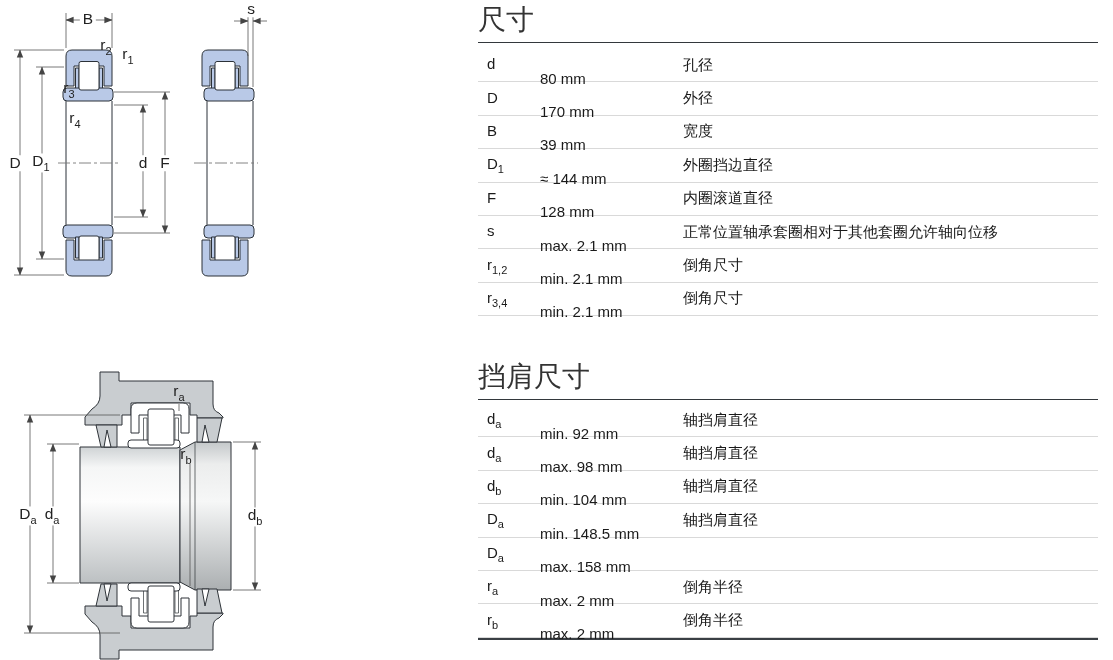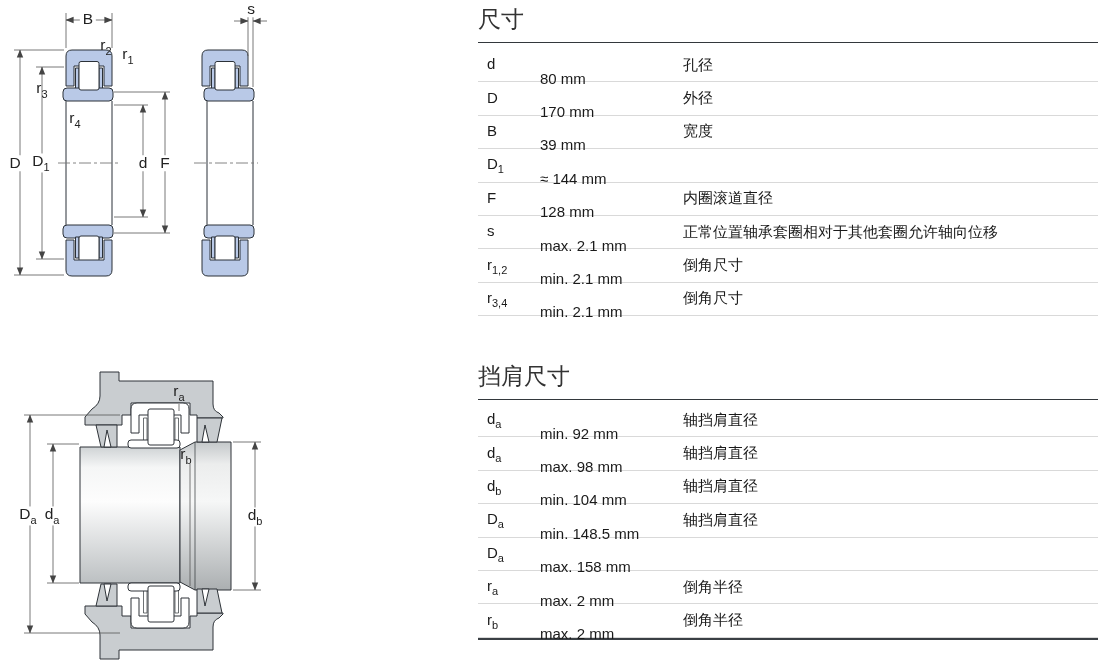--- a/index.html
+++ b/index.html
@@ -17,21 +17,21 @@
     font-size:15.5px;color:#222;white-space:nowrap;line-height:1;
     pointer-events:none;
   }
   .dia-label sub{font-size:11px;line-height:1;}
   .dia-label.bg{background:#ffffff;padding:0 3px;}
   
   .spec-table{position:absolute;left:478px;width:620px;}
   #table-1{top:0;}
   #table-2{top:357px;}
   .table-title{
-    font-size:23px;color:#333;padding:6px 0 9px 0;line-height:27px;
+    font-size:28px;color:#333;padding:6px 0 9px 0;line-height:27px;
     font-weight:400;
   }
   .title-rule{border-top:1.5px solid #33383c;}
   .rows{padding-top:6px;}
   #table-2 .rows{padding-top:4px;}
   .row{
     display:flex;align-items:center;height:32.4px;
     border-bottom:1px solid #d9d9d9;
     font-size:15px;color:#1a1a1a;
   }
@@ -111,21 +111,21 @@
 
       <line x1="114" y1="92" x2="170" y2="92"></line>
       <line x1="114" y1="233" x2="170" y2="233"></line>
       <line x1="165" y1="92" x2="165" y2="233" marker-start="url(#ah1)" marker-end="url(#ah1)"></line>
     </g>
   </svg>
 <span class="dia-label bg" style="left: 88px; top: 19px;">B</span>
     <span class="dia-label bg" style="left: 251px; top: 9px;">s</span>
     <span class="dia-label" style="left: 106px; top: 39px; margin-top: 8px;">r<sub>2</sub></span>
     <span class="dia-label" style="left: 128px; top: 56px;">r<sub>1</sub></span>
-    <span class="dia-label" style="left: 42px; top: 90px;">r<sub>3</sub></span>
+    <span class="dia-label" style="left: 69px; top: 90px;">r<sub>3</sub></span>
     <span class="dia-label" style="left: 75px; top: 120px;">r<sub>4</sub></span>
     <span class="dia-label bg" style="left: 15px; top: 163px;">D</span>
     <span class="dia-label bg" style="left: 41px; top: 163px;">D<sub>1</sub></span>
     <span class="dia-label bg" style="left: 143px; top: 163px;">d</span>
     <span class="dia-label bg" style="left: 165px; top: 163px;">F</span>
   </div>
 
 <div class="diagram" id="diagram-bottom">
   <svg width="310" height="300" viewBox="0 0 310 300">
     <defs>
@@ -221,20 +221,21 @@
 
   <div class="row">
     <div class="sym"><span class="base">B</span><sub></sub></div>
     <div class="val">39 mm</div>
     <div class="desc">宽度</div>
   </div>
 
   <div class="row">
     <div class="sym"><span class="base">D</span><sub>1</sub></div>
     <div class="val">≈ 144 mm</div>
+    <div class="desc">外圈挡边直径</div>
   </div>
 
   <div class="row">
     <div class="sym"><span class="base">F</span><sub></sub></div>
     <div class="val">128 mm</div>
     <div class="desc">内圈滚道直径</div>
   </div>
 
   <div class="row">
     <div class="sym"><span class="base">s</span><sub></sub></div>

